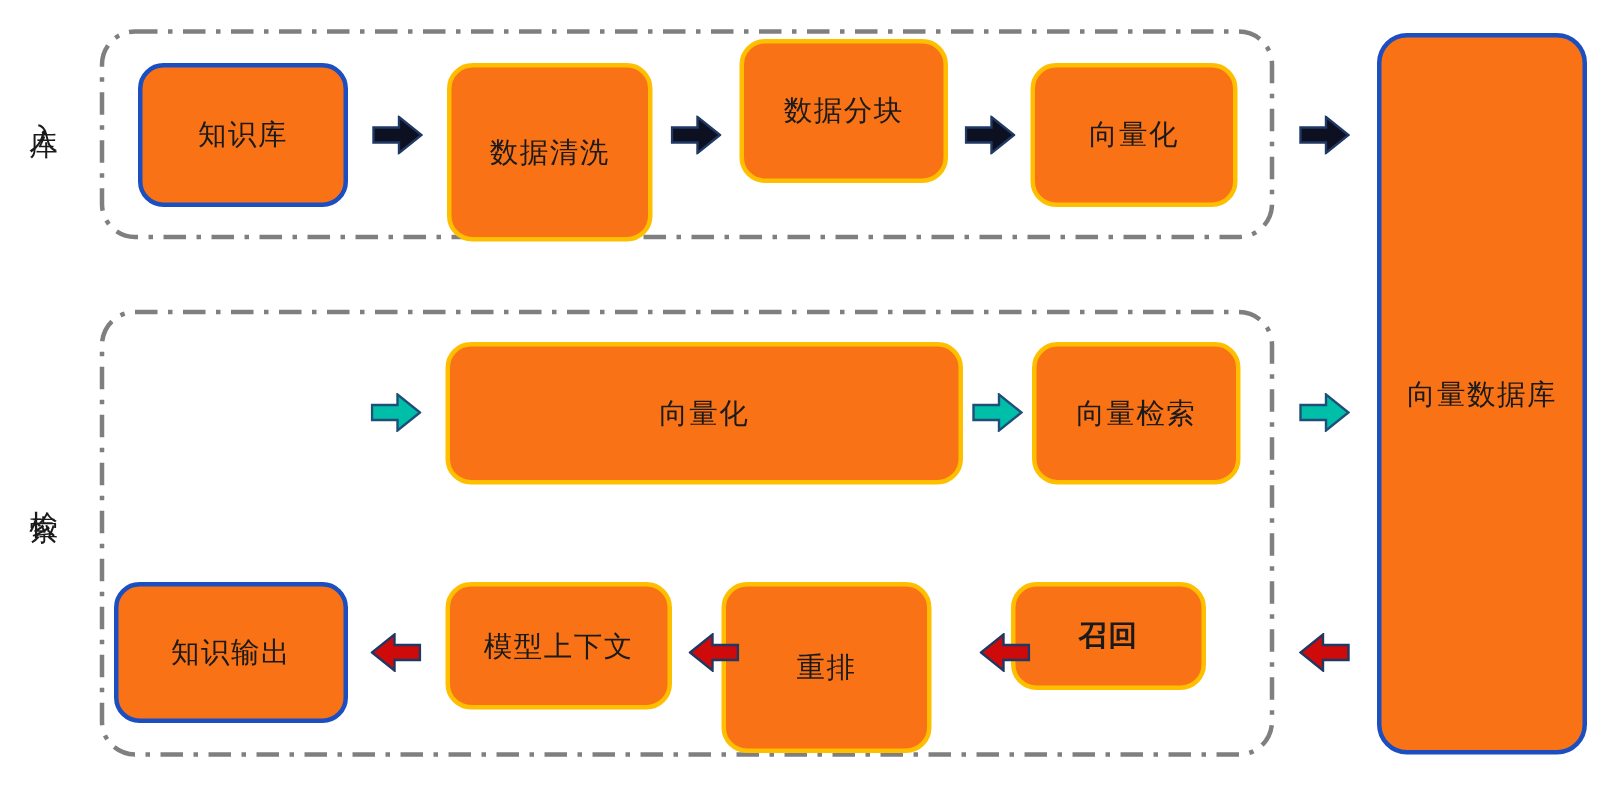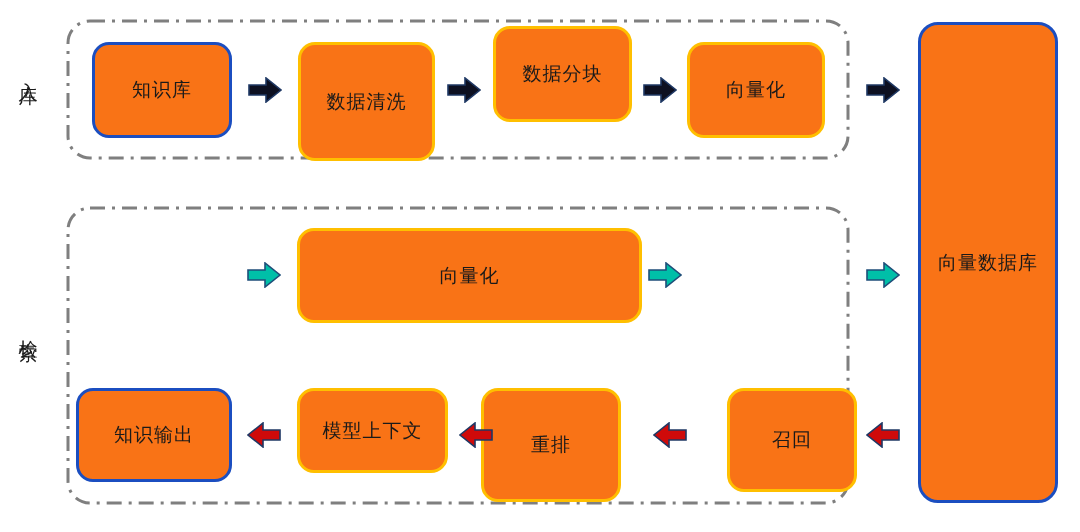--- a/index.html
+++ b/index.html
@@ -69,25 +69,26 @@
 
   <div class="side-label" style="left:19px; top:67px;">入库</div>
   <div class="side-label" style="left:19px; top:325px;">检索</div>
 
   <div class="node blue" style="left:92px;  top:42px; width:140px; height:96px;">知识库</div>
   <div class="node yellow" style="left:298px; top:42px; width:137px; height:119px;">数据清洗</div>
   <div class="node yellow" style="left:493px; top:26px; width:139px; height:96px;">数据分块</div>
   <div class="node yellow" style="left:687px; top:42px; width:138px; height:96px;">向量化</div>
 
   <div class="node yellow" style="left:297px; top:228px; width:345px; height:95px;">向量化</div>
+  <div class="node yellow" style="left:688px; top:228px; width:139px; height:95px;">向量检索</div>
 
   <div class="node blue" style="left:76px;  top:388px; width:156px; height:94px;">知识输出</div>
   <div class="node yellow" style="left:297px; top:388px; width:151px; height:85px;">模型上下文</div>
   <div class="node yellow" style="left:481px; top:388px; width:140px; height:114px;">重排</div>
-  <div class="node yellow" style="left:727px; top:388px; width:130px; height:104px;">召回</div>
+  <div class="node yellow" style="left:674px; top:388px; width:130px; height:72px;font-weight:bold;">召回</div>
 
   <div class="node blue" style="left:918px; top:22px; width:140px; height:481px; border-radius:20px;">向量数据库</div>
 
   <svg class="arrow black" style="left:248px; top:77px;" viewBox="0 0 34 26">
     <path d="M1,8 L18,8 L18,1 L33,13 L18,25 L18,18 L1,18 Z"></path>
     </svg>
   <svg class="arrow black" style="left:447px; top:77px;" viewBox="0 0 34 26">
     <path d="M1,8 L18,8 L18,1 L33,13 L18,25 L18,18 L1,18 Z"></path>
     </svg>
   <svg class="arrow black" style="left:643px; top:77px;" viewBox="0 0 34 26">

